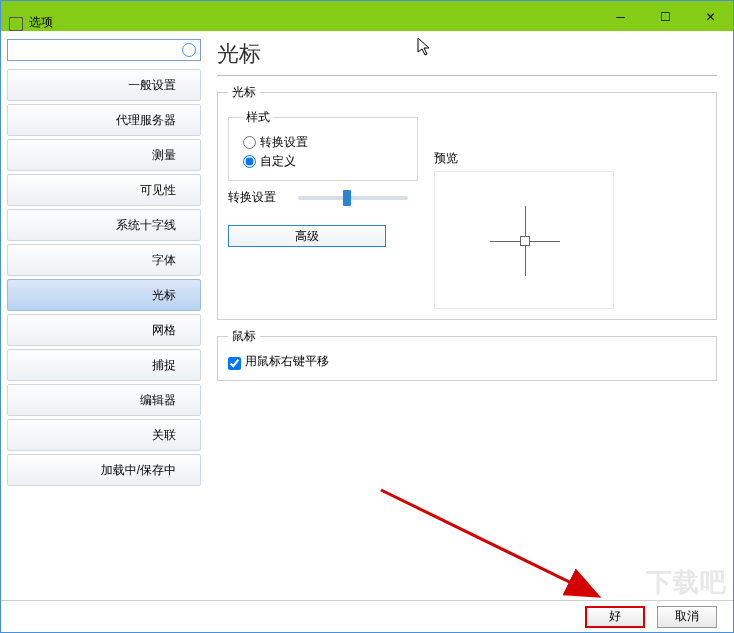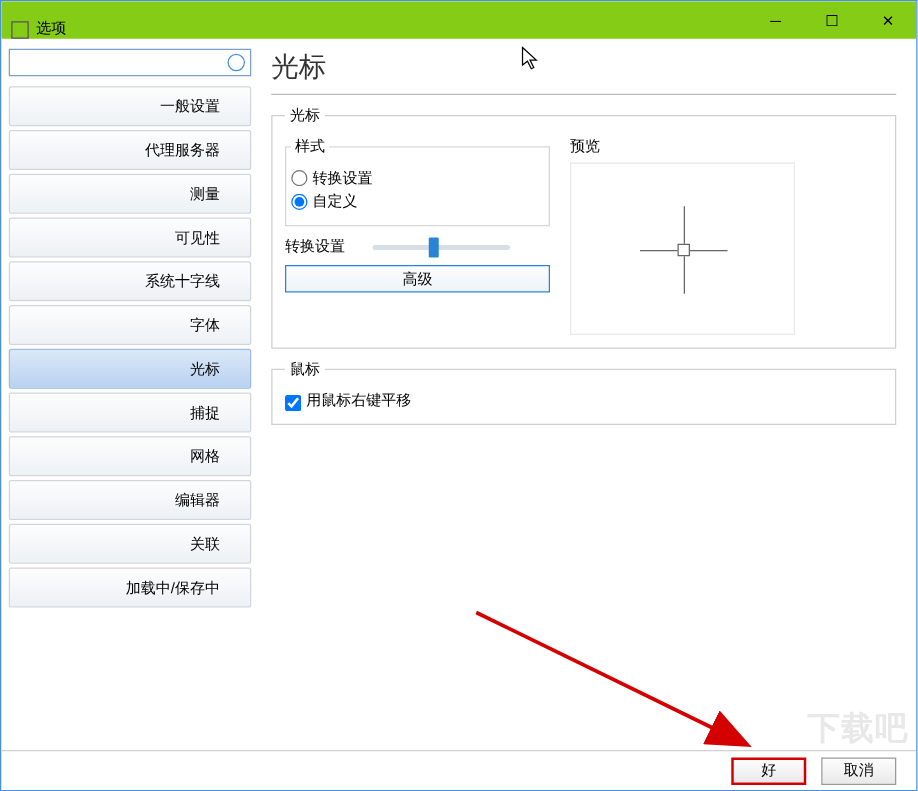--- a/index.html
+++ b/index.html
@@ -16,35 +16,35 @@
 .search-wrap .sicon { width: 14px; height: 14px; border: 1px solid #4a90d9; border-radius: 50%; position: relative; }
 .sidebar-item { height: 32px; display: flex; align-items: center; justify-content: flex-end; padding-right: 24px; background: linear-gradient(#fdfdfd, #edf1f5); border: 1px solid #cfd6de; border-radius: 2px; margin-bottom: 3px; color: #000; cursor: pointer; }
 .sidebar-item.active { background: linear-gradient(#dce8f8, #b8d2f0); border-color: #9cbce0; }
 .main { flex: 1; padding: 8px 16px 0 10px; }
 .page-title { font-size: 22px; font-weight: normal; color: #333; margin-bottom: 6px; }
 .hr { height: 1px; background: #bbb; margin-bottom: 8px; }
 fieldset { border: 1px solid #cfcfcf; padding: 8px 10px 10px 10px; margin-bottom: 8px; position: relative; }
 fieldset > legend { padding: 0 4px; color: #000; }
 .cursor-row { display: flex; gap: 16px; }
 .style-box { flex: 0 0 190px; }
-.style-group { border: 1px solid #d7d7d7; padding: 6px 8px 8px 4px; margin-bottom: 8px; }
+.style-group { border: 1px solid #d7d7d7; padding: 6px 8px 8px 14px; margin-bottom: 8px; }
 .style-group legend { padding: 0 3px; }
 .radio-row { display: flex; align-items: center; gap: 4px; margin: 2px 0; }
 .radio-row input { margin: 0; }
 .preview-box { flex: 1; }
-.preview-label { color: #000; margin-bottom: 4px; }
+.preview-label { color: #000; margin-bottom: 4px; margin-top: 41px; }
 .preview-canvas { width: 180px; height: 138px; background: #fff; border: 1px solid #e8e8e8; position: relative; }
 .cross-h { position: absolute; top: 69px; left: 55px; width: 70px; height: 1px; background: #666; }
 .cross-v { position: absolute; left: 90px; top: 34px; width: 1px; height: 70px; background: #666; }
 .cross-box { position: absolute; left: 85px; top: 64px; width: 10px; height: 10px; border: 1px solid #666; background: #fff; }
 .slider-row { display: flex; align-items: center; margin: 4px 0; }
 .slider-row .lbl { width: 70px; }
 .slider { width: 110px; height: 4px; background: #d6dee8; position: relative; border-radius: 2px; }
 .slider .thumb { position: absolute; top: -6px; width: 8px; height: 16px; background: #2a84d6; border-radius: 1px; }
-.adv-btn { width: 212px; height: 22px; border: 1px solid #2a84d6; background: linear-gradient(#fdfdfd,#eef3f8); cursor: pointer; margin-top: 2px; }
+.adv-btn { width: 158px; height: 22px; border: 1px solid #2a84d6; background: linear-gradient(#fdfdfd,#eef3f8); cursor: pointer; margin-top: 15px; }
 .chk-row { display: flex; align-items: flex-end; gap: 4px; }
 .bottombar { position: absolute; bottom: 0; left: 0; right: 0; height: 32px; border-top: 1px solid #cfcfcf; display: flex; align-items: center; justify-content: flex-end; padding-right: 16px; gap: 12px; }
 .btn { height: 22px; min-width: 60px; padding: 0 14px; border: 1px solid #999; background: linear-gradient(#fdfdfd,#e9e9e9); cursor: pointer; }
 .btn.ok { border: 2px solid #d40000; }
 .arrow-svg { position: absolute; left: 375px; top: 484px; pointer-events: none; }
 .cursor-arrow { position: absolute; left: 416px; top: 36px; pointer-events: none; }
 .watermark { position: absolute; right: 6px; bottom: 32px; color: #e8e8e8; font-size: 26px; font-weight: bold; letter-spacing: 1px; }
 </style>
 </head>
 <body>
@@ -66,22 +66,22 @@
       <div class="sicon"></div>
     </div>
     <div id="sidebar-list">
         <div class="sidebar-item">一般设置</div>
         <div class="sidebar-item">代理服务器</div>
         <div class="sidebar-item">测量</div>
         <div class="sidebar-item">可见性</div>
         <div class="sidebar-item">系统十字线</div>
         <div class="sidebar-item">字体</div>
         <div class="sidebar-item active">光标</div>
+        <div class="sidebar-item">网格</div>
         <div class="sidebar-item">捕捉</div>
-        <div class="sidebar-item">网格</div>
         <div class="sidebar-item">编辑器</div>
         <div class="sidebar-item">关联</div>
         <div class="sidebar-item">加载中/保存中</div>
       </div>
   </div>
 
   <div class="main">
     <div class="page-title">光标</div>
     <div class="hr"></div>
 

